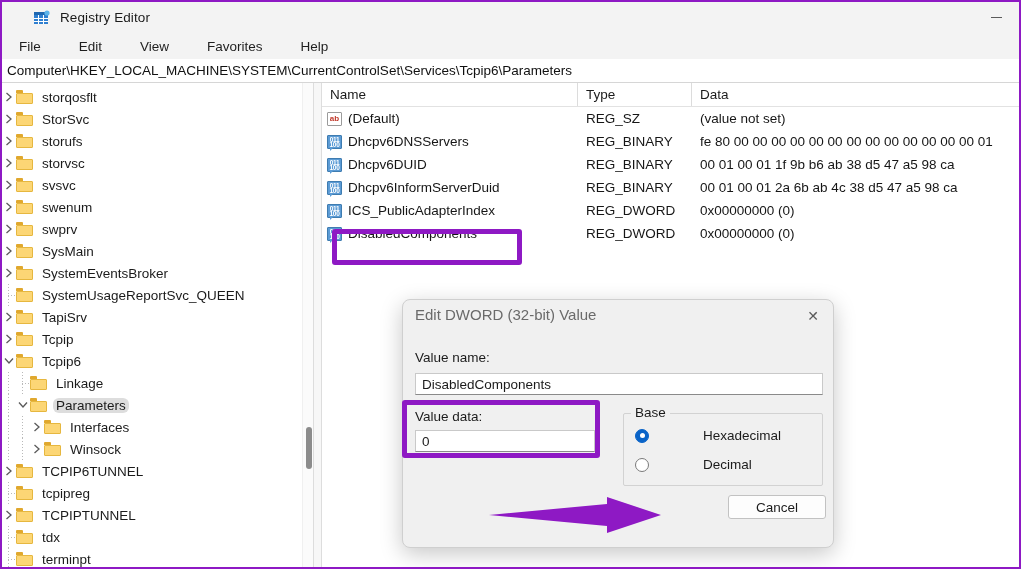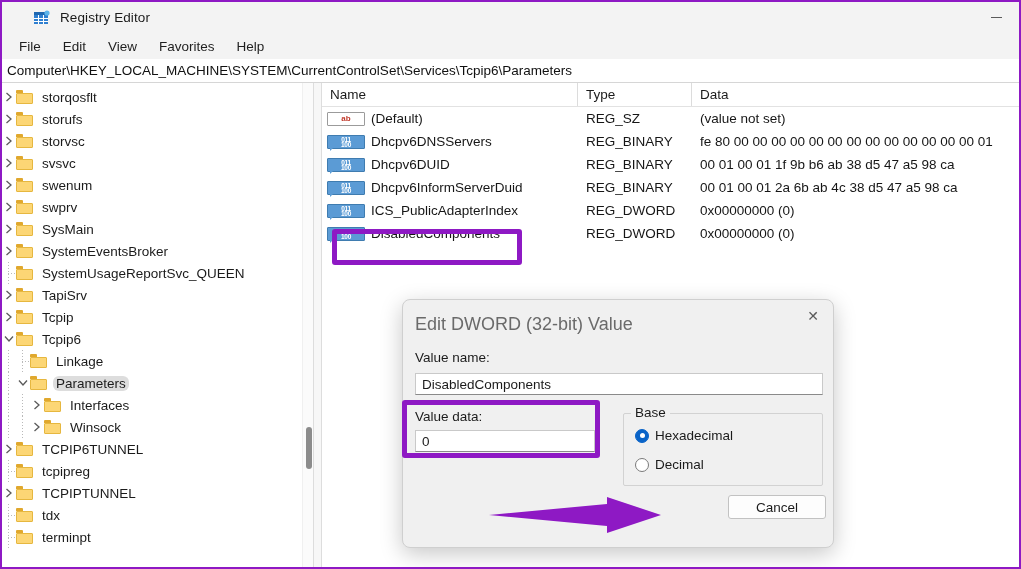--- a/index.html
+++ b/index.html
@@ -34,21 +34,21 @@
   .winbtns { margin-left: auto; display: flex; height: 31px; }
   .winbtn {
     width: 45px; height: 31px; display: flex; align-items: center; justify-content: center;
   }
   .min-glyph { width: 11px; height: 1px; background: #5a5a5a; display:block; }
 
   
   .menubar {
     position: absolute; left: 0; top: 31px; width: 1017px; height: 26px;
     background: #f3f3f3;
-    display: flex; align-items: center; padding-left: 6px;
+    display: flex; align-items: center; padding-left: 6px; gap: 16px;
   }
   .menu-item {
     font-size: 13.5px; color: #1f1f1f; padding: 3px 11px; border-radius: 3px;
   }
 
   
   .addressbar {
     position: absolute; left: 0; top: 57px; width: 1017px; height: 24px;
     background: #ffffff;
     border-bottom: 1px solid #d6d6d6;
@@ -154,21 +154,21 @@
 
   .row {
     display: flex; height: 23px; align-items: center;
     font-size: 13.5px; color: #161616; white-space: nowrap;
   }
   .cell-name { width: 256px; display: flex; align-items: center; padding-left: 5px; }
   .cell-type { width: 114px; padding-left: 8px; }
   .cell-data { flex: 1; padding-left: 8px; overflow: hidden; }
 
   .ico {
-    width: 38px; height: 14px; flex: none; margin-right: 6px;
+    width: 15px; height: 14px; flex: none; margin-right: 6px;
     border: 1px solid #9b9b9b; background: #ffffff;
     font-size: 8px; line-height: 6px; font-weight: bold;
     display: flex; align-items: center; justify-content: center;
     font-family: "Liberation Sans", sans-serif;
     position: relative; border-radius: 1px;
   }
   .ico-ab { color: #c1392b; }
   .ico-bin {
     background: #5b9bd5; border-color: #3f7cb0; color: #ffffff;
     font-size: 6.5px; letter-spacing: -0.3px; line-height: 5px;
@@ -182,22 +182,22 @@
 
   
   .dialog {
     position: absolute; left: 400px; top: 297px; width: 432px; height: 249px;
     background: #f0f0f0;
     border: 1px solid #cfcfcf;
     border-radius: 8px;
     box-shadow: 0 6px 22px rgba(0,0,0,.22);
   }
   .dlg-title {
-    position: absolute; left: 12px; top: 14px;
-    font-size: 18px; color: #6a6a6a;
+    position: absolute; left: 12px; top: 6px;
+    font-size: 15px; color: #6a6a6a;
   }
   .dlg-close {
     position: absolute; right: 6px; top: 4px; width: 28px; height: 24px;
     display: flex; align-items: center; justify-content: center;
     color: #5a5a5a; font-size: 14px;
   }
   .dlg-label {
     position: absolute; font-size: 13.5px; color: #1b1b1b;
   }
   .dlg-input {
@@ -213,21 +213,21 @@
     position: absolute; left: 220px; top: 407px; width: 200px; height: 73px;
     border: 1px solid #d2d2d2; border-radius: 2px;
   }
   .group-legend {
     position: absolute; left: 228px; top: 399px;
     background: #f0f0f0; padding: 0 4px;
     font-size: 13.5px; color: #1b1b1b;
   }
   .radio-row {
     position: absolute; display: flex; align-items: center;
-    font-size: 13.5px; color: #1b1b1b;
+    font-size: 13.5px; color: #1b1b1b; gap: 48px;
   }
   .radio {
     width: 14px; height: 14px; border-radius: 50%;
     border: 1px solid #7a7a7a; background: #ffffff;
     margin-right: 6px; flex: none; position: relative;
   }
   .radio.on { border-color: #0a64c8; background: #0a64c8; }
   .radio.on::after {
     content: ""; position: absolute; left: 3.5px; top: 3.5px;
     width: 5px; height: 5px; border-radius: 50%; background: #ffffff;
@@ -308,20 +308,32 @@
           <div class="node">
             <span class="chev">
               <svg width="8" height="10" viewBox="0 0 8 10">
                 <path d="M1.5 1 L6 5 L1.5 9" fill="none" stroke="#5a5a5a" stroke-width="1.3"></path>
               </svg>
             </span>
             <span class="folder">
               <span class="tab"></span>
               <span class="body"></span>
             </span>
+            <span class="node-label">StorSvc</span>
+          </div>
+          <div class="node">
+            <span class="chev">
+              <svg width="8" height="10" viewBox="0 0 8 10">
+                <path d="M1.5 1 L6 5 L1.5 9" fill="none" stroke="#5a5a5a" stroke-width="1.3"></path>
+              </svg>
+            </span>
+            <span class="folder">
+              <span class="tab"></span>
+              <span class="body"></span>
+            </span>
             <span class="node-label">storufs</span>
           </div>
           <div class="node">
             <span class="chev">
               <svg width="8" height="10" viewBox="0 0 8 10">
                 <path d="M1.5 1 L6 5 L1.5 9" fill="none" stroke="#5a5a5a" stroke-width="1.3"></path>
               </svg>
             </span>
             <span class="folder">
               <span class="tab"></span>

